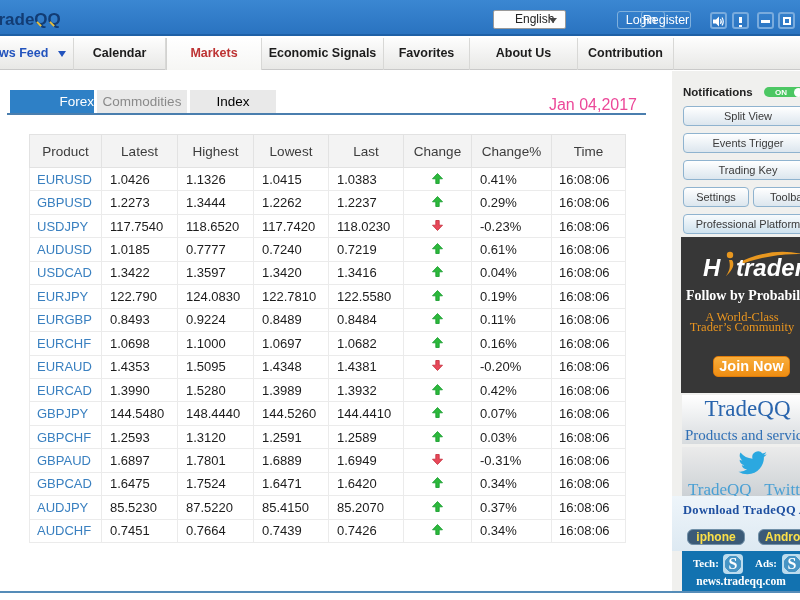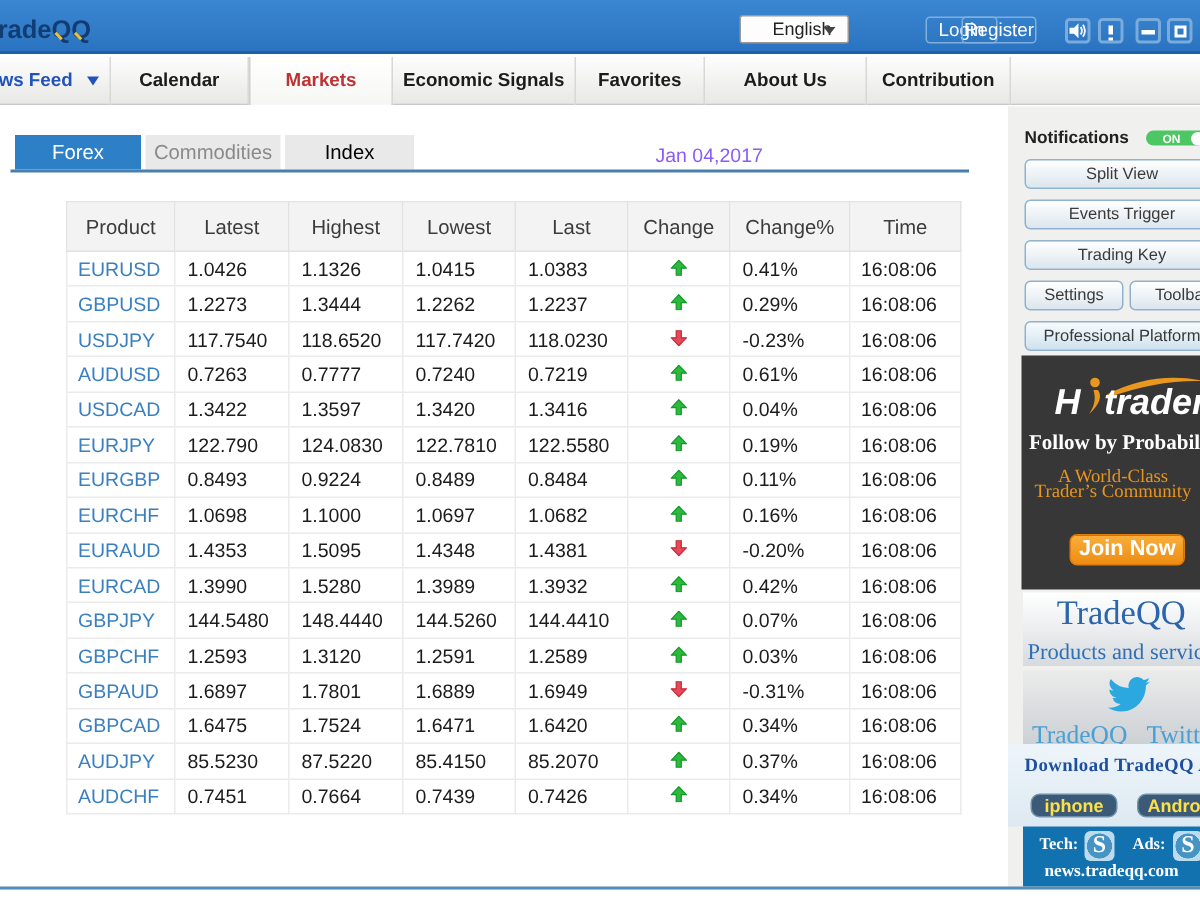--- a/index.html
+++ b/index.html
@@ -40,22 +40,22 @@
 #ni4 { left:384px; width:86px; }
 #ni5 { left:470px; width:108px; }
 #ni6 { left:578px; width:96px; }
 #sidebar { position:absolute; left:672px; top:71px; width:128px; height:522px;
   background:#f0f0ee; overflow:hidden; }
 .tab { position:absolute; top:0; height:23px; font-size:13.5px; text-align:center; line-height:23px; }
 #tab-forex { left:10px; width:84px; background:#2e80c6; color:#fff; }
 #tab-comm { left:97px; width:90px; background:#e9e9e9; color:#8a8a8a; }
 #tab-index { left:190px; width:86px; background:#e9e9e9; color:#000000; }
 #underline { position:absolute; left:7px; top:113px; width:639px; height:2px; background:#4a7eae; }
-#date { position:absolute; left:437px; top:96px; width:200px; font-size:13px; color:#8b5cf6; }
-#tablewrap { position:absolute; left:44px; top:134px; }
+#date { position:absolute; left:437px; top:96px; width:200px; text-align:right; font-size:16px; color:#ec4899; }
+#tablewrap { position:absolute; left:29px; top:134px; }
 table { border-collapse:collapse; table-layout:fixed; }
 th, td { font-weight:normal; font-size:13px; overflow:hidden; white-space:nowrap; }
 th { height:33px; background:#f3f3f3; color:#3c3c3c; text-align:center;
   border:1px solid #e2e2e2; font-size:13.5px; }
 td { height:23.45px; color:#1c1c1c; text-align:left; padding-left:8px;
   border:1px solid #ebebeb; background:#fff; }
 td.prod { color:#3a80c0; padding-left:7px; }
 td.chg { text-align:center; padding-left:0; }
 td.tm { padding-left:7px; }
 #bottomline { position:absolute; left:0; top:591px; width:800px; height:2px; background:#558cb8; }
@@ -134,21 +134,21 @@
 </div>
 <div id="nav">
   <div class="ni" id="ni0">News Feed <span class="tri"></span></div>
   <div class="ni" id="ni2">Markets</div>
   <div class="ni" id="ni1">Calendar</div>
   <div class="ni" id="ni3">Economic Signals</div>
   <div class="ni" id="ni4">Favorites</div>
   <div class="ni" id="ni5">About Us</div>
   <div class="ni" id="ni6">Contribution</div>
 </div>
-<div class="tab" id="tab-forex" style="left:10px; top:90px; position:absolute;">Forex</div>
+<div class="tab" id="tab-forex" style="left:10px; top:90px; position:absolute;text-align:right;">Forex</div>
 <div class="tab" id="tab-comm" style="left:97px; top:90px; position:absolute;">Commodities</div>
 <div class="tab" id="tab-index" style="left:190px; top:90px; position:absolute;">Index</div>
 <div id="underline"></div>
 <div id="date">Jan 04,2017</div>
 <div id="tablewrap">
 <table>
       <colgroup>
         <col style="width:72px">
         <col style="width:76px">
         <col style="width:76px">
@@ -200,21 +200,21 @@
           <td>117.7420</td>
           <td>118.0230</td>
           <td class="chg"><svg width="11" height="11" viewBox="0 0 11 11">
               <path d="M5.5 10.5 L10.5 5.2 L7.2 5.2 L7.2 0.5 L3.8 0.5 L3.8 5.2 L0.5 5.2 Z" fill="#e8495a" stroke="#c42938" stroke-width="0.8"></path>
             </svg></td>
           <td>-0.23%</td>
           <td class="tm">16:08:06</td>
         </tr>
 <tr>
           <td class="prod">AUDUSD</td>
-          <td>0.7263</td>
+          <td>1.0185</td>
           <td>0.7777</td>
           <td>0.7240</td>
           <td>0.7219</td>
           <td class="chg"><svg width="11" height="11" viewBox="0 0 11 11">
               <path d="M5.5 0.5 L10.5 5.8 L7.2 5.8 L7.2 10.5 L3.8 10.5 L3.8 5.8 L0.5 5.8 Z" fill="#2db93c" stroke="#119929" stroke-width="0.8"></path>
             </svg></td>
           <td>0.61%</td>
           <td class="tm">16:08:06</td>
         </tr>
 <tr>

